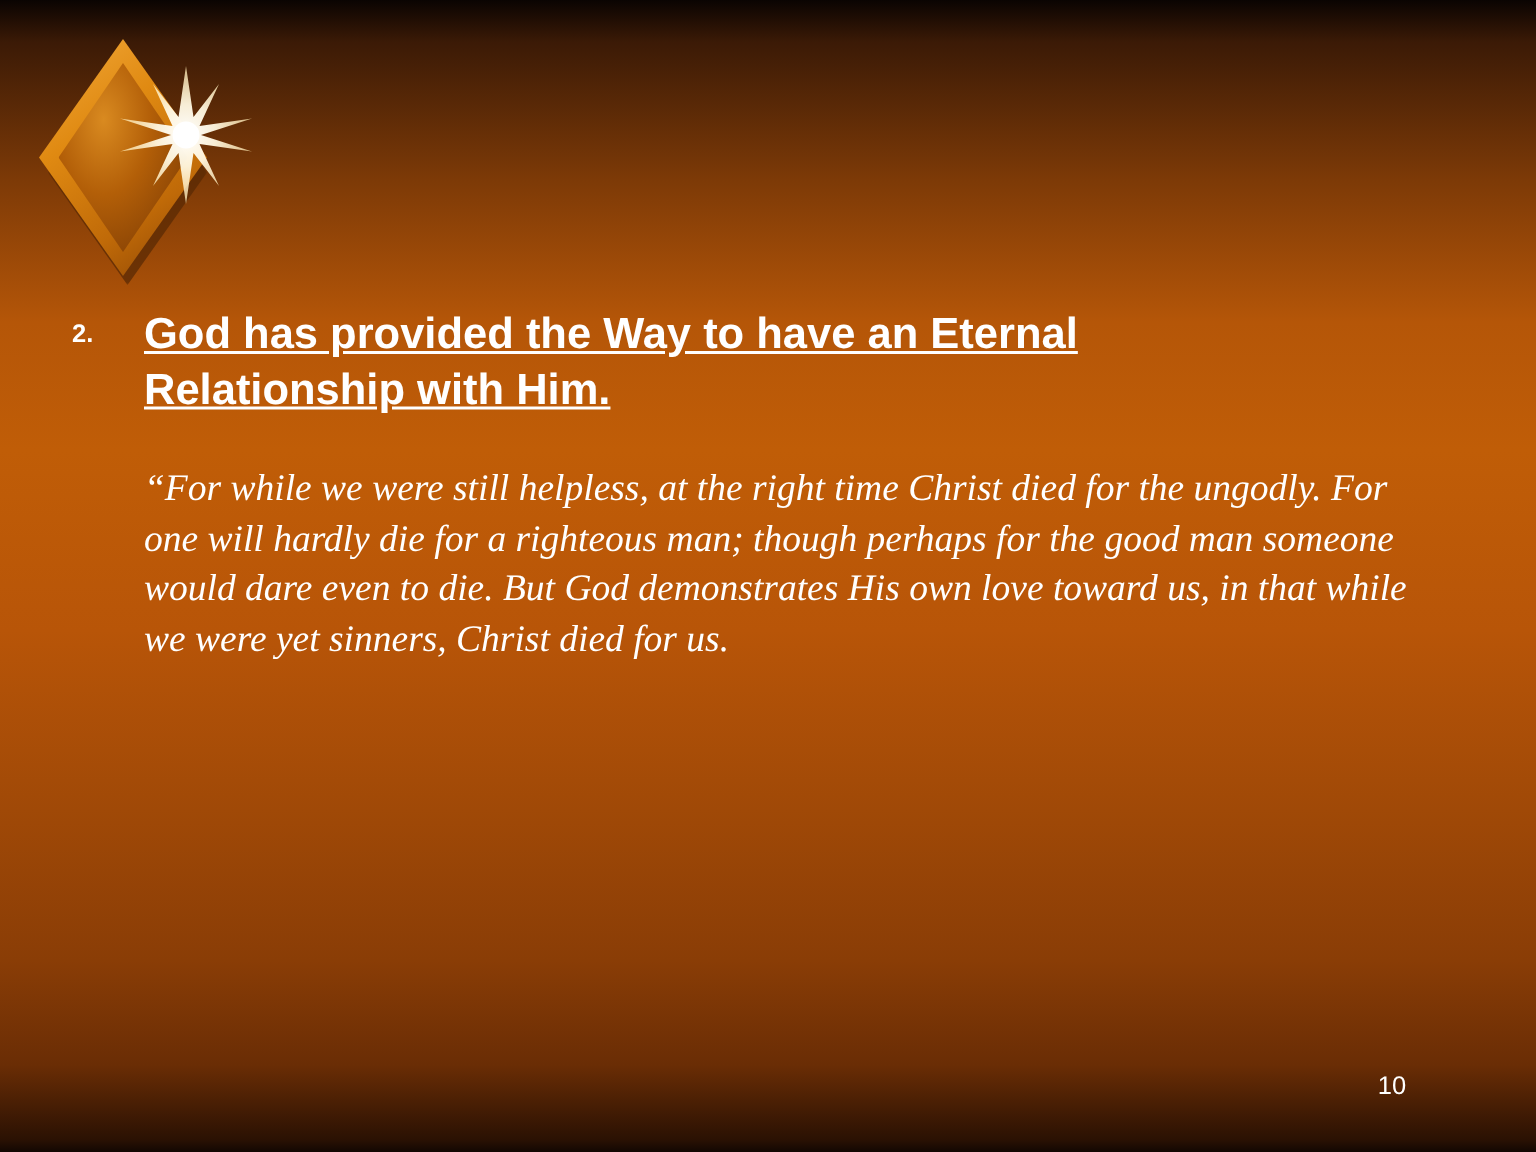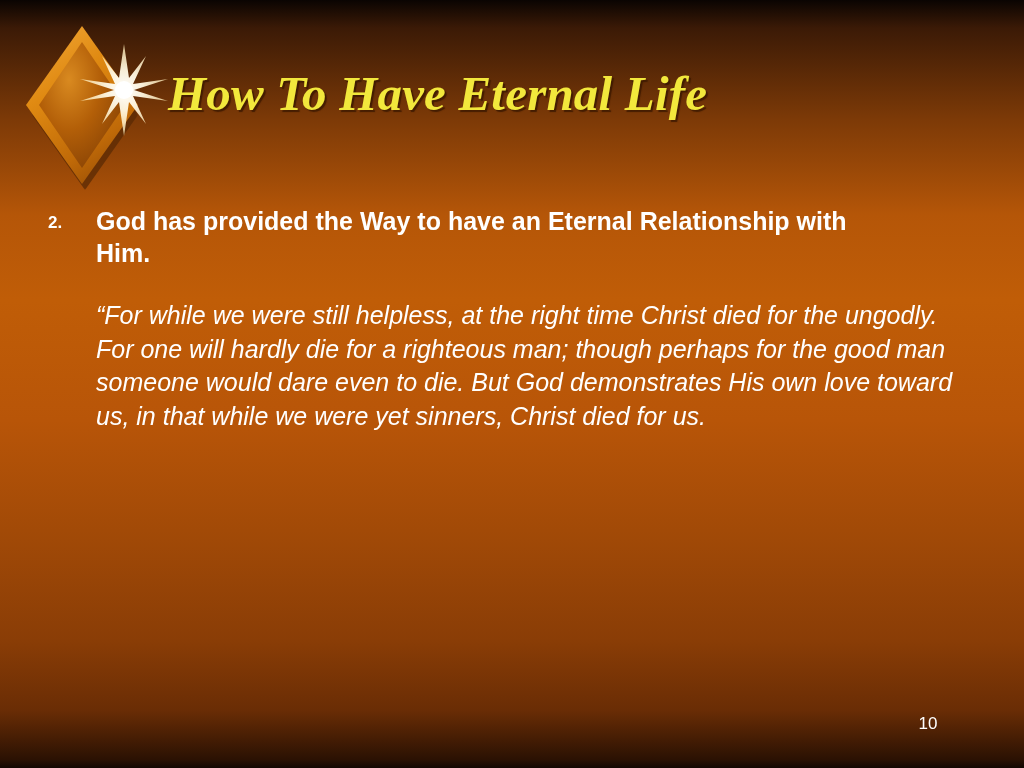--- a/index.html
+++ b/index.html
@@ -112,32 +112,34 @@
     color: #ffffff;
     font-weight: bold;
     font-size: 17px;
     line-height: 1.0;
     padding-top: 9px;
   }
   .point-text {
     flex: 1;
     color: #ffffff;
     font-weight: bold;
-    font-size: 25px;
+    font-size: 29px;
     line-height: 1.28;
     max-width: 760px;
+    text-decoration: underline;
   }
   .quote-block {
     margin-top: 30px;
     margin-left: 48px;
     color: #ffffff;
     font-style: italic;
     font-size: 25px;
     line-height: 1.34;
     max-width: 870px;
+    font-family: Liberation Serif, serif;
   }
 
   
   .page-number {
     position: absolute;
     left: 908px;
     top: 714px;
     width: 40px;
     text-align: center;
     color: #ffffff;
@@ -161,21 +163,20 @@
             <stop offset="45%" stop-color="#fff7e0" stop-opacity="0.95"></stop>
             <stop offset="100%" stop-color="#ffe9b0" stop-opacity="0.75"></stop>
           </radialGradient>
         </defs>
         <polygon fill="url(#starGlow)" points="48,2 53,36 70,14 57,42 92,37 58,48 92,59 57,54 70,82 53,60 48,94 43,60 26,82 39,54 4,59 38,48 4,37 39,42 26,14 43,36"></polygon>
         <circle cx="48" cy="48" r="9" fill="#ffffff"></circle>
       </svg>
     </div>
   </div>
 
-  <div class="title">How To Have Eternal Life</div>
 
   <div class="body-block">
     <div class="point-row">
       <div class="point-number">2.</div>
       <div class="point-text">God has provided the Way to have an Eternal Relationship with Him.</div>
     </div>
     <div class="quote-block">“For while we were still helpless, at the right time Christ died for the ungodly.  For one will hardly die for a righteous man; though perhaps for the good man someone would dare even to die. But God demonstrates His own love toward us, in that while we were yet sinners, Christ died for us.</div>
   </div>
 
   <div class="page-number">10</div>

